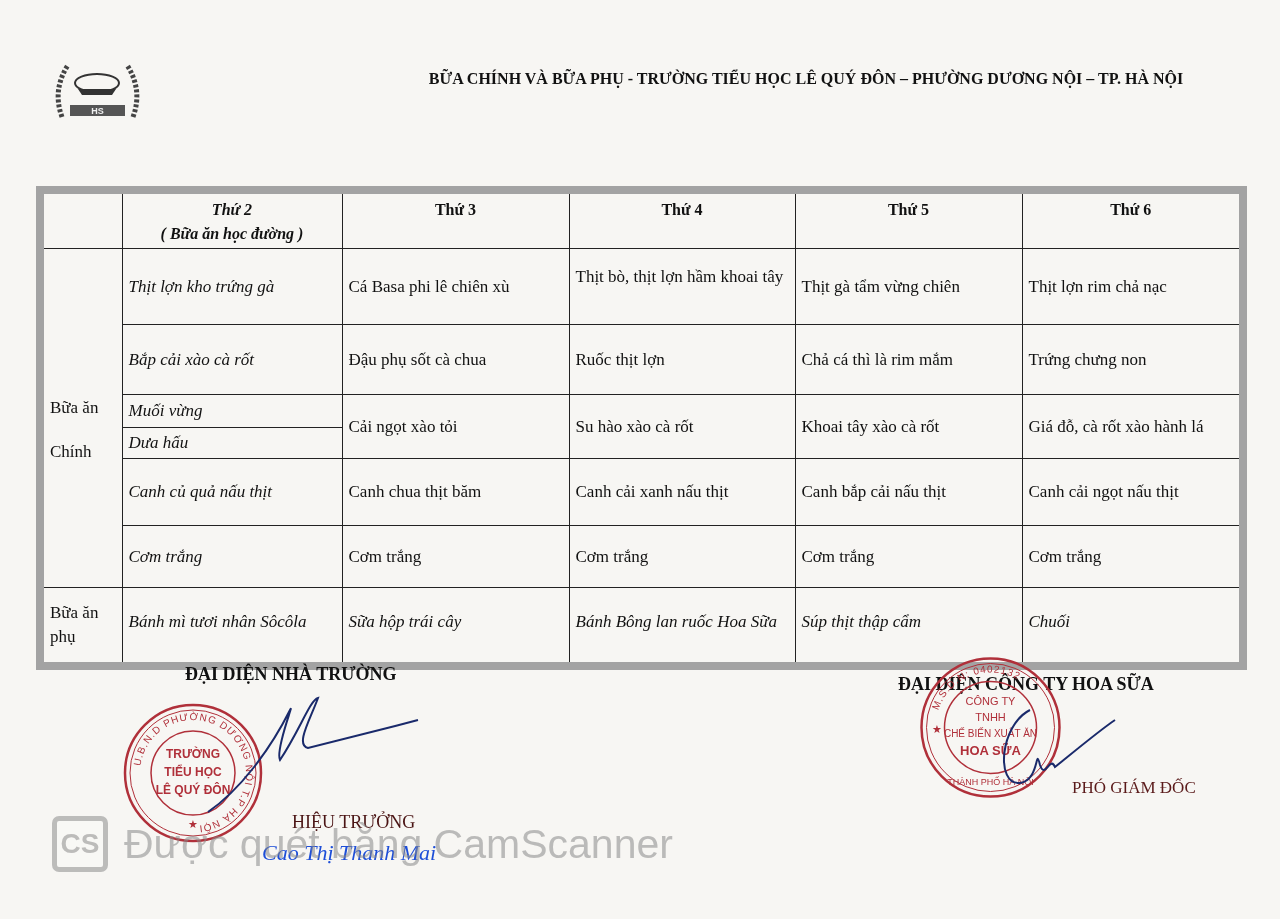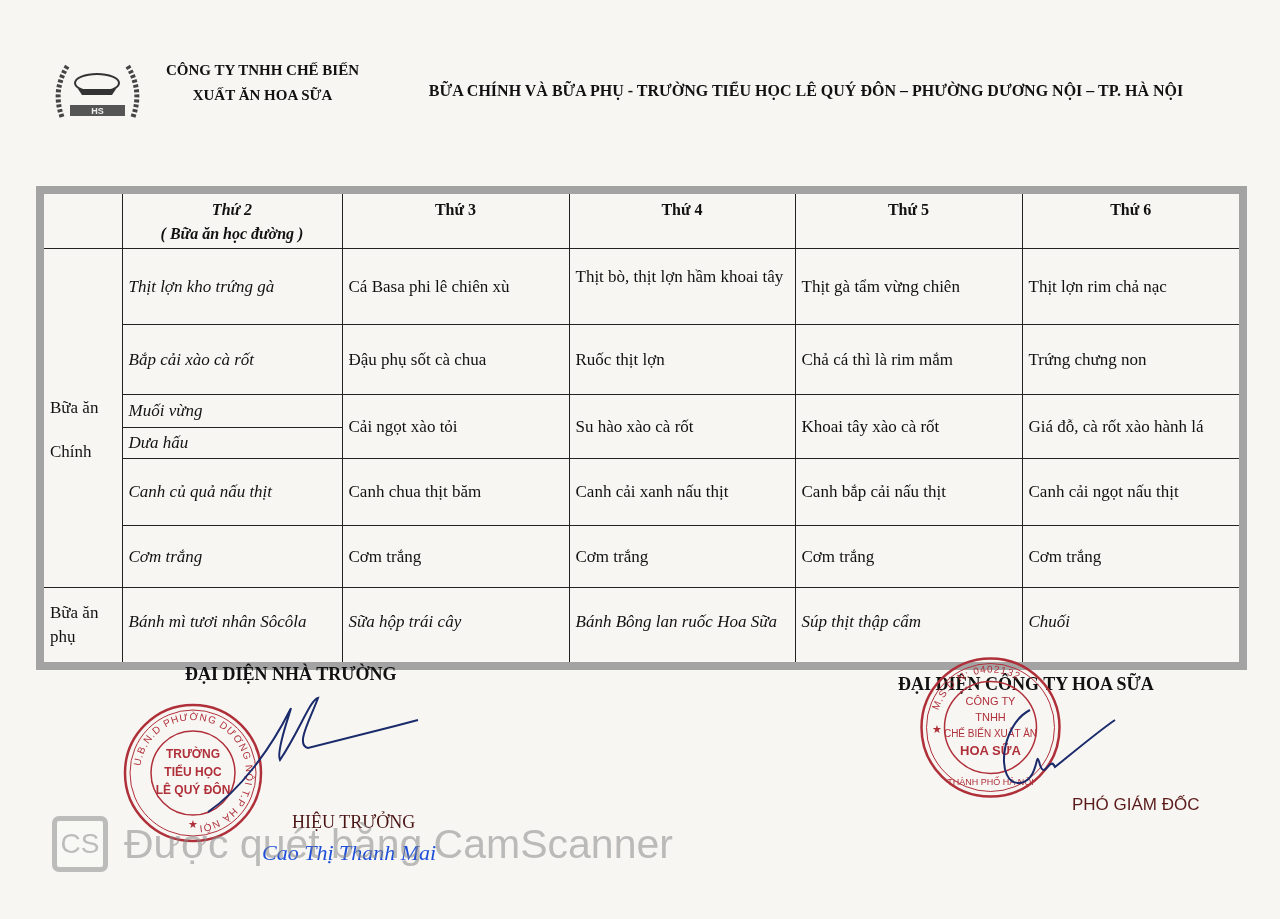--- a/index.html
+++ b/index.html
@@ -11,21 +11,21 @@
     position: relative;
   }
   .page { position: absolute; left: 0; top: 0; width: 1280px; height: 919px; }
 
   
   .logo { position: absolute; left: 50px; top: 55px; width: 95px; height: 72px; }
   .company { position: absolute; left: 150px; top: 58px; width: 225px; text-align: center;
              font-weight: bold; font-size: 15px; line-height: 25px; }
   .title { position: absolute; left: 400px; top: 60px; width: 812px; text-align: center; }
   .title .t1 { font-weight: bold; font-size: 22px; line-height: 28px; letter-spacing: 0.2px; }
-  .title .t2 { font-weight: bold; font-size: 16px; line-height: 30px; margin-top: 16px; }
+  .title .t2 { font-weight: bold; font-size: 16px; line-height: 30px; margin-top: 4px; }
   .title .t3 { font-weight: bold; font-size: 15px; line-height: 26px; }
 
   
   table.menu {
     position: absolute; left: 36px; top: 186px; width: 1203px;
     border-collapse: collapse; table-layout: fixed;
     border: 8px solid #a3a3a3;
   }
   table.menu td, table.menu th {
     border: 1.5px solid #222;
@@ -42,50 +42,46 @@
 
   
   .sig-school-title { position: absolute; left: 185px; top: 664px; font-weight: bold; font-size: 18px; }
   .sig-company-title { position: absolute; left: 898px; top: 674px; font-weight: bold; font-size: 18px; }
   .stamp { position: absolute; border-radius: 50%; }
   .stamp-school { left: 122px; top: 702px; width: 142px; height: 142px; }
   .stamp-company { left: 918px; top: 655px; width: 145px; height: 145px; }
   .hieutruong { position: absolute; left: 292px; top: 812px; font-size: 18px; color: #4a1414; }
   .principal-name { position: absolute; left: 262px; top: 840px; font-size: 22px; font-style: italic;
                     font-family: Liberation Serif, serif; color: #1d4ed8; }
-  .deputy-title { position: absolute; left: 1072px; top: 795px; font-family: Liberation Sans, sans-serif;
+  .deputy-title { position: absolute; left: 1072px; top: 778px; font-family: Liberation Serif, serif;
                   font-size: 17px; color: #5a1a1a; }
   .deputy-name { position: absolute; left: 1037px; top: 825px; font-size: 24px; font-style: italic; font-weight: bold;
                  font-family: "DejaVu Serif", serif; color: #a01520; }
 
   .watermark { position: absolute; left: 52px; top: 816px; display: flex; align-items: center; opacity: 0.55; }
   .cs-icon { width: 56px; height: 56px; border: 5px solid #8d8d8d; border-radius: 7px; display: flex;
              align-items: center; justify-content: center; font-family: "Liberation Sans", sans-serif;
-             font-size: 28px; font-weight: normal; color: #8d8d8d; background: rgba(255,255,255,0.3); }
+             font-size: 28px; font-weight: bold; color: #8d8d8d; background: rgba(255,255,255,0.3); }
   .wm-text { margin-left: 16px; font-family: "Liberation Sans", sans-serif; font-size: 41px; color: #8a8a8a; }
   .sig-svg { position: absolute; pointer-events: none; }
 </style>
 </head>
 <body>
 
 <div class="page">
 
   <svg class="logo" viewBox="0 0 95 72">
     <path d="M12 62 Q2 35 18 10" stroke="#444" stroke-width="5" fill="none" stroke-dasharray="3 2"></path>
     <path d="M83 62 Q93 35 77 10" stroke="#444" stroke-width="5" fill="none" stroke-dasharray="3 2"></path>
     <ellipse cx="47" cy="28" rx="22" ry="9" fill="none" stroke="#333" stroke-width="2"></ellipse>
     <path d="M28 34 L66 34 L62 40 L32 40 Z" fill="#333"></path>
     <rect x="20" y="50" width="55" height="11" fill="#555"></rect>
     <text x="47.5" y="59" font-size="9" font-weight="bold" text-anchor="middle" fill="#eee" font-family="Liberation Sans, sans-serif">HS</text>
   </svg>
 
-  <div class="company">
-    <div>CÔNG TY TNHH CHẾ BIẾN</div>
-    <div>XUẤT ĂN HOA SỮA</div>
-  </div>
 
   <div class="title">
     <div class="t2">BỮA CHÍNH VÀ BỮA PHỤ - TRƯỜNG TIỂU HỌC LÊ QUÝ ĐÔN – PHƯỜNG DƯƠNG NỘI – TP. HÀ NỘI</div>
   </div>
 
   <table class="menu">
     <colgroup>
       <col style="width:82px">
         <col style="width:220px">
         <col style="width:227px">

